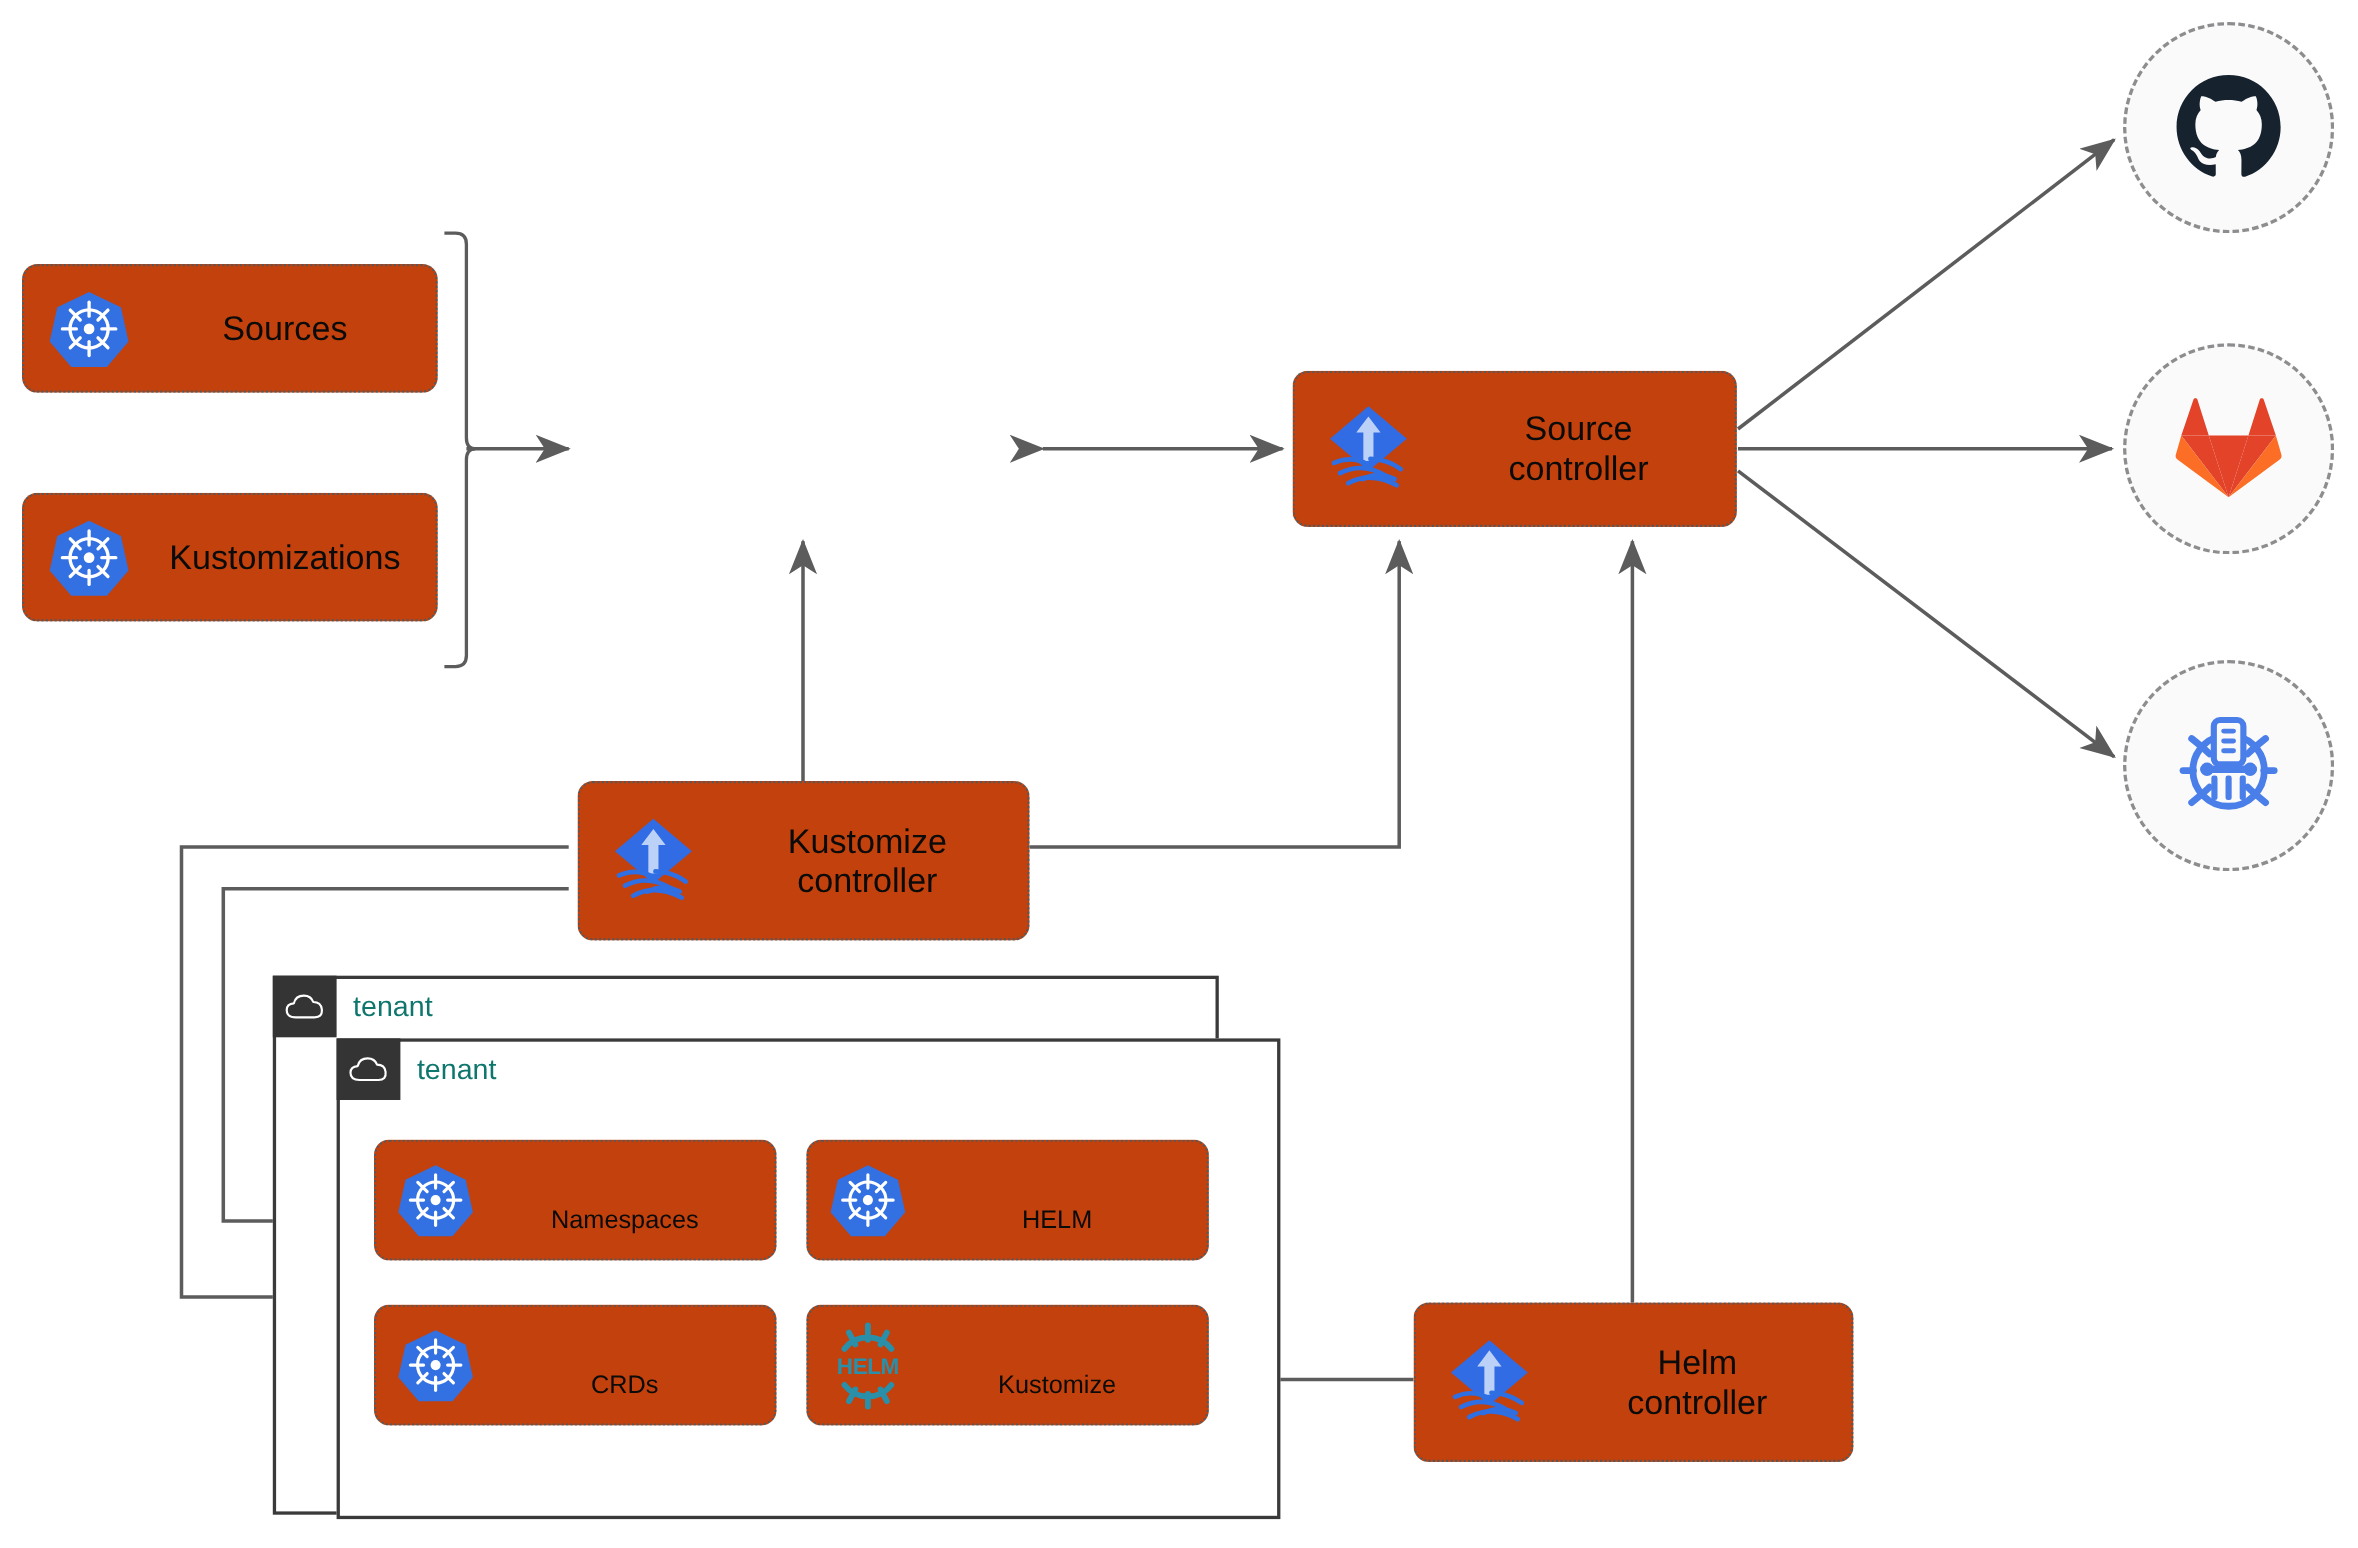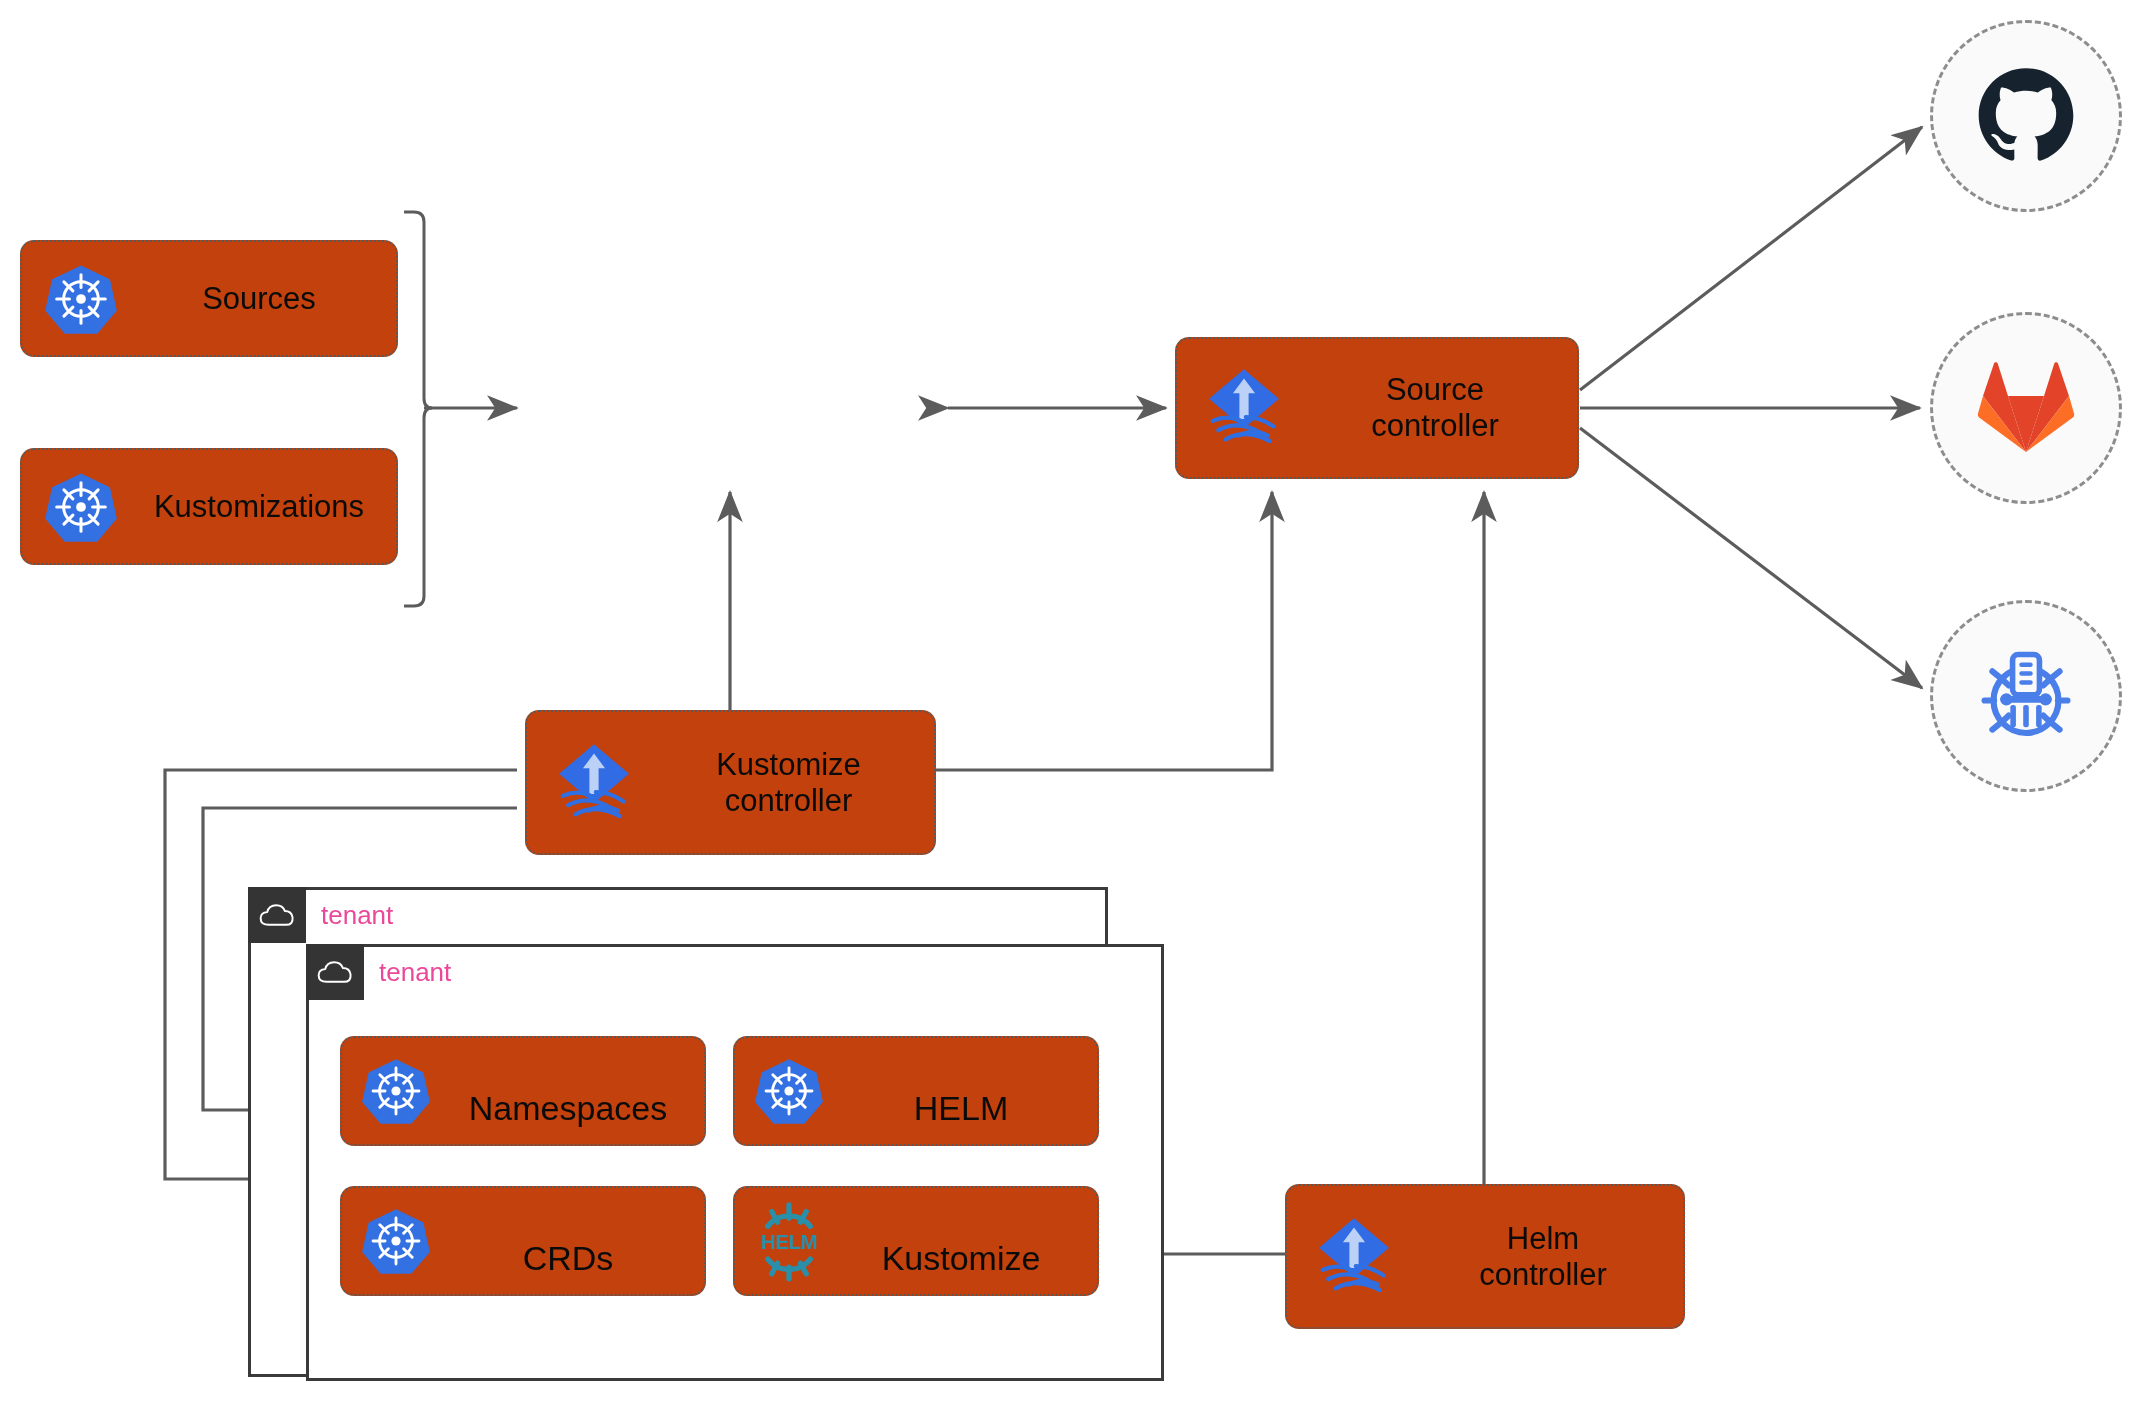--- a/index.html
+++ b/index.html
@@ -40,21 +40,21 @@
   }
   .node .node-label {
     flex: 1 1 auto;
     text-align: center;
     color: #0b0b0b;
     font-size: 31px;
     line-height: 1.16;
     white-space: pre-line;
     padding-right: 18px;
   }
-  .node.small .node-label { font-size: 34px; margin-top: 35px; }
+  .node.small .node-label { font-size: 23px; margin-top: 35px; }
 
   
   .circle-node {
     position: absolute;
     border: 3px dashed #8d8d8f;
     border-radius: 50%;
     background: #fafafa;
     display: flex;
     align-items: center;
     justify-content: center;
@@ -80,21 +80,21 @@
     width: 58px;
   }
   .tenant .tenant-name {
     position: absolute;
     top: -3px;
     height: 56px;
     left: 70px;
     display: flex;
     align-items: center;
     font-size: 26px;
-    color: #ec4899;
+    color: #0f766e;
   }
 
   
   .helm-word {
     font-family: "Liberation Sans", sans-serif;
     font-weight: bold;
     font-size: 25px;
     fill: #2a8fa8;
     letter-spacing: -0.5px;
   }

